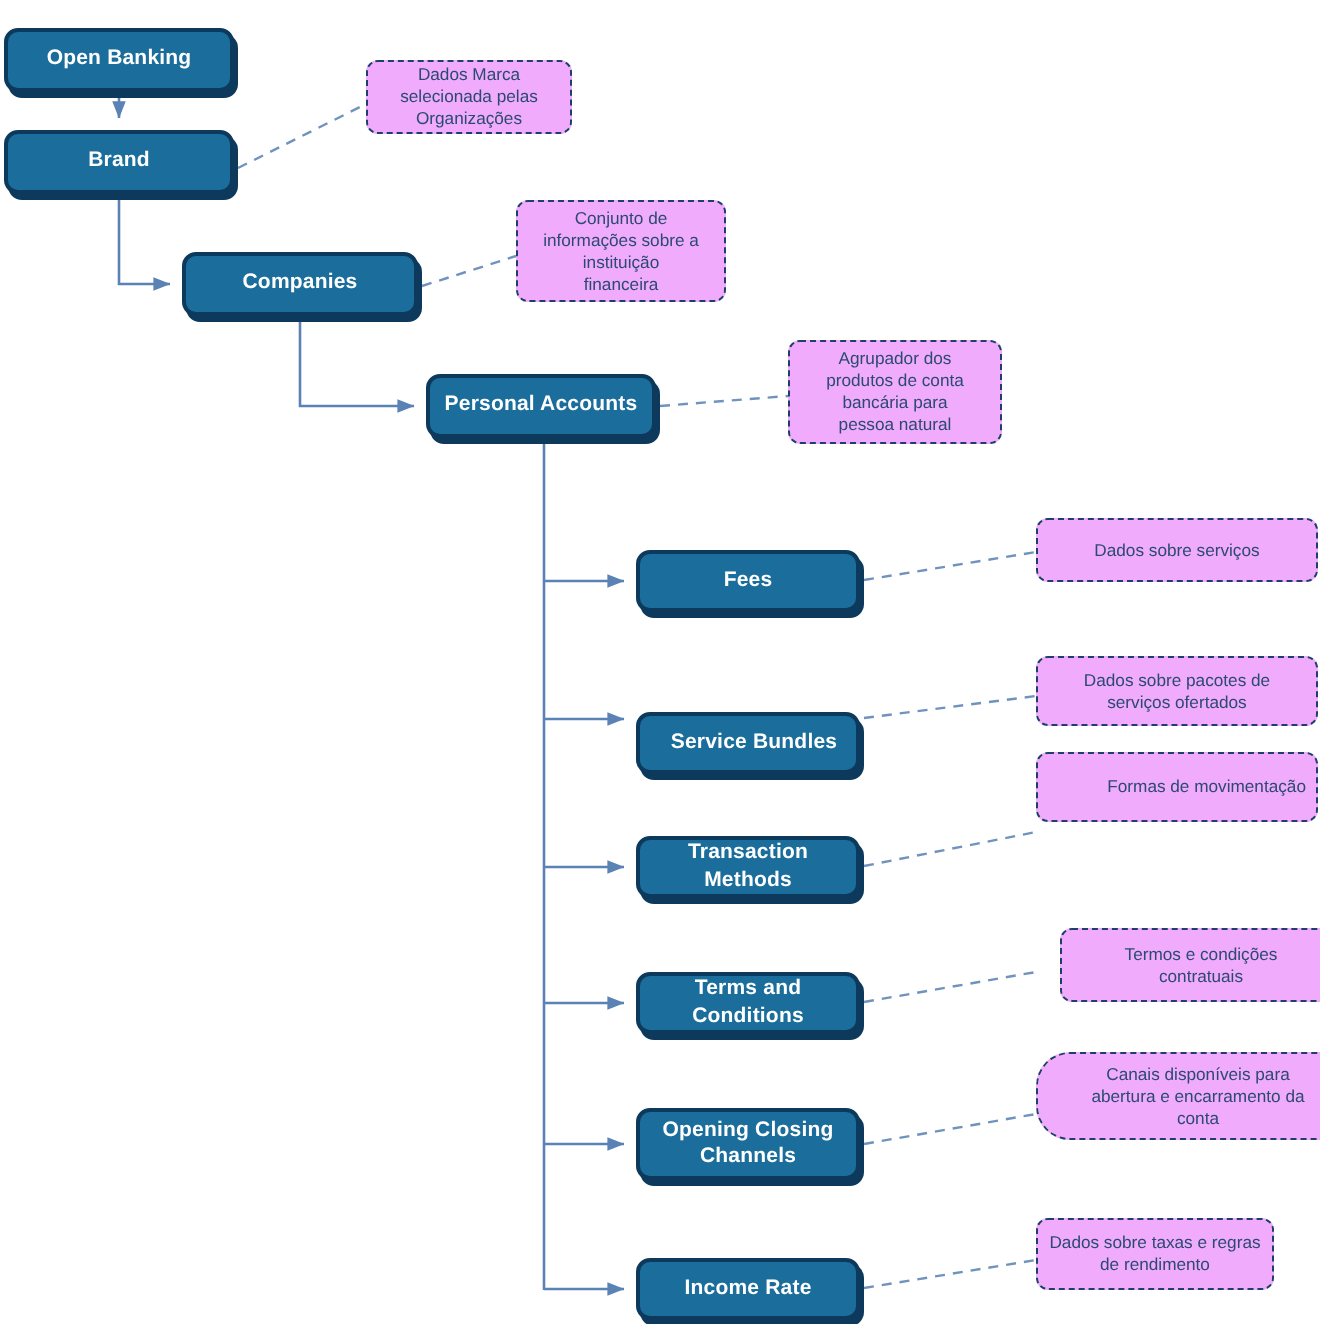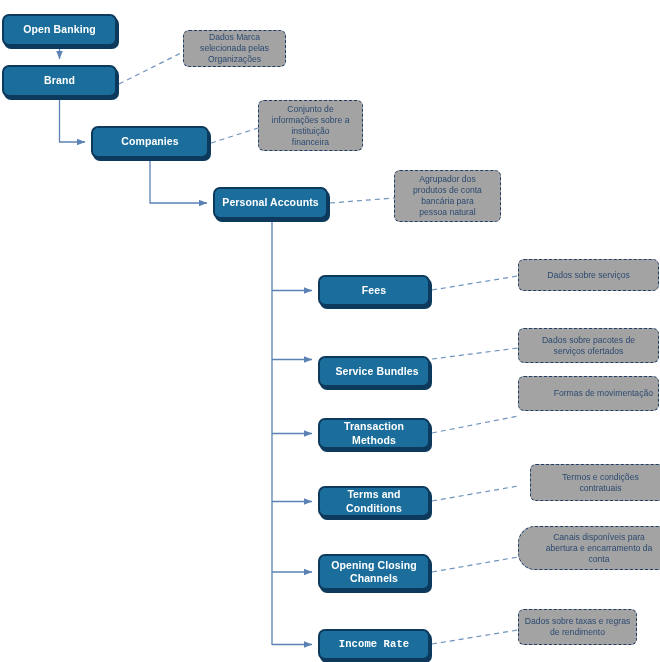--- a/index.html
+++ b/index.html
@@ -50,21 +50,21 @@
   }
   .node-label {
     display: block;
     white-space: pre-line;
   }
 
   
   .note {
     position: absolute;
     box-sizing: border-box;
-    background: #a3a3a3;
+    background: #f0abfc;
     border: 1.3px dashed #1f3f68;
     border-radius: 6px;
     display: flex;
     align-items: center;
     justify-content: center;
     text-align: center;
     color: #2c4a70;
     font-size: 8.6px;
     line-height: 1.28;
     padding: 3px 5px;
@@ -133,21 +133,21 @@
       <div class="node" style="left: 318px; top: 418px; width: 112px; height: 31px;">
         <span class="node-label">Transaction Methods</span>
       </div>
       <div class="node" style="left: 318px; top: 486px; width: 112px; height: 31px;">
         <span class="node-label">Terms and Conditions</span>
       </div>
       <div class="node" style="left: 318px; top: 554px; width: 112px; height: 36px;">
         <span class="node-label">Opening Closing
 Channels</span>
       </div>
-      <div class="node" style="left: 318px; top: 629px; width: 112px; height: 31px; font-family: Liberation Mono, monospace;">
+      <div class="node" style="left: 318px; top: 629px; width: 112px; height: 31px;">
         <span class="node-label">Income Rate</span>
       </div>
     </div>
   <div id="notes-layer">
       <div class="note" style="left: 183px; top: 30px; width: 103px; height: 37px;">
         <span class="note-label">Dados Marca
 selecionada pelas
 Organizações</span>
       </div>
       <div class="note" style="left: 258px; top: 100px; width: 105px; height: 51px;">

